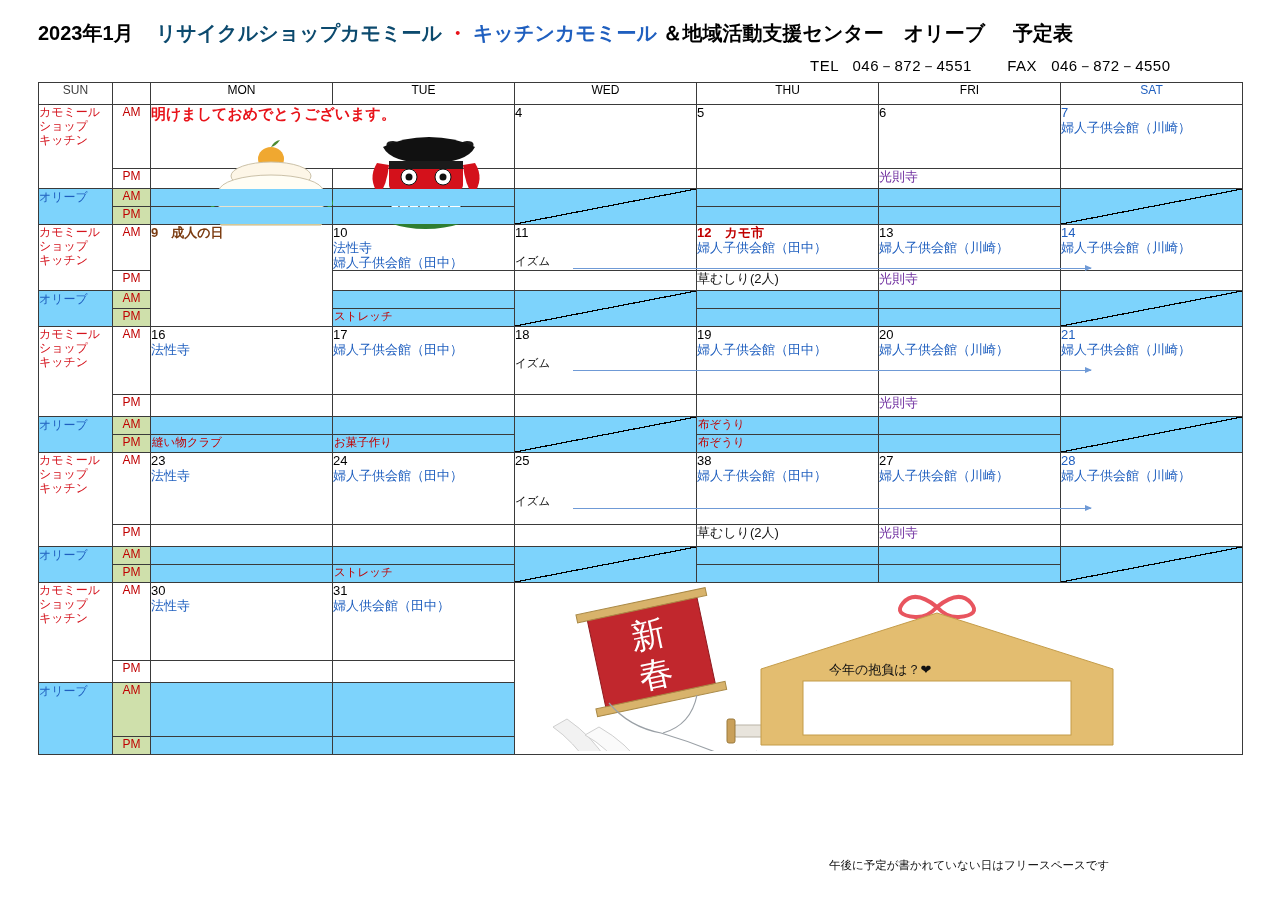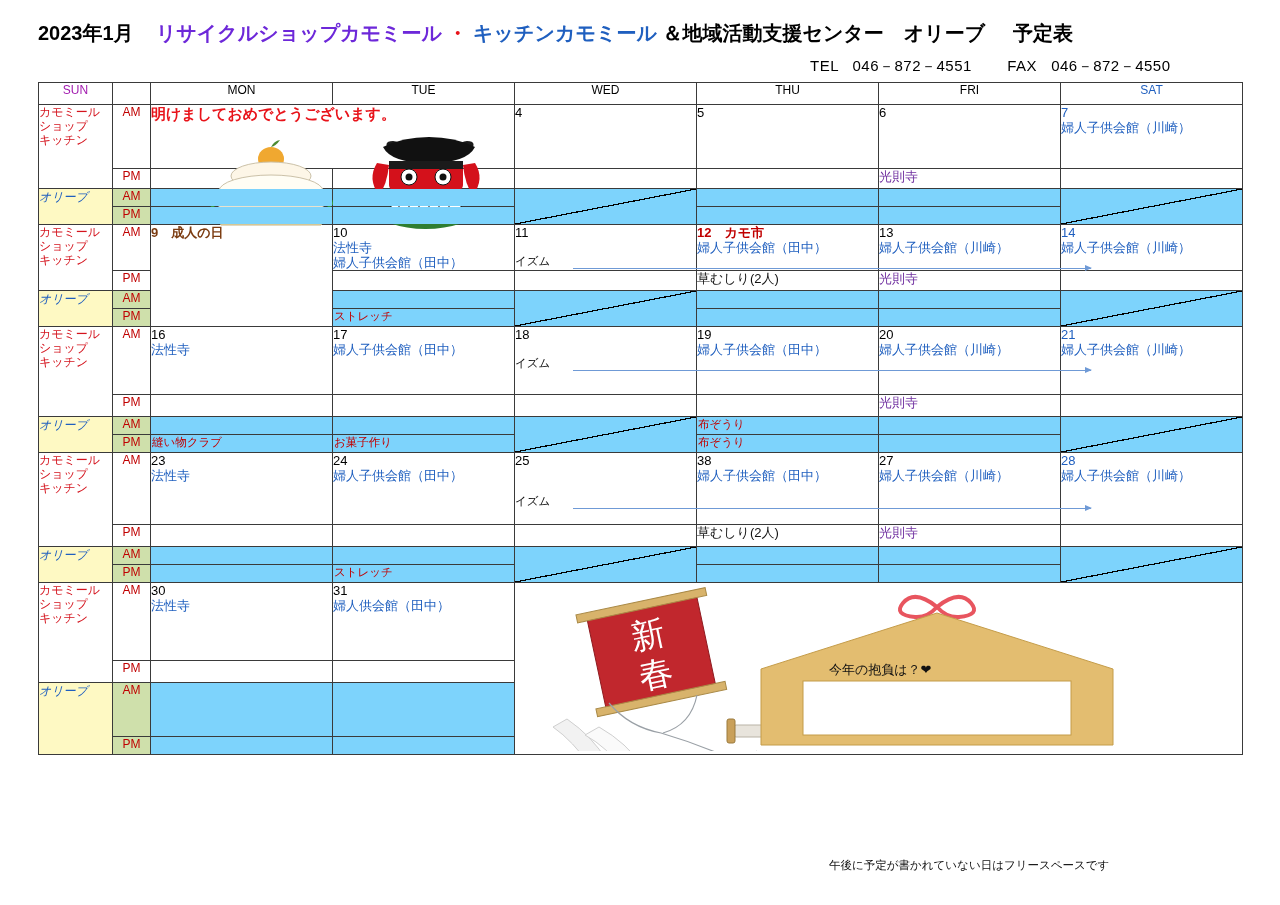--- a/index.html
+++ b/index.html
@@ -20,21 +20,21 @@
     left: 0; top: 0; width: 1280px;
   }
   .title-row {
     position: absolute;
     left: 38px; top: 20px;
     white-space: nowrap;
     font-size: 20px;
     font-weight: bold;
   }
   .title-row .t-date { color: #000; }
-  .title-row .t-red { color: #6d28d9; }
+  .title-row .t-red { color: #0c4a6e; }
   .title-row .t-dot { color: #e8131a; }
   .title-row .t-blue { color: #1f5fbf; }
   .title-row .t-black { color: #000; }
 
   .contact-row {
     position: absolute;
     left: 810px; top: 57px;
     font-size: 15px;
     letter-spacing: 0.5px;
     white-space: nowrap;
@@ -61,40 +61,39 @@
   col.c-ampm  { width: 38px; }
   col.c-day   { width: 182px; }
 
   
   .hdr-cell {
     height: 22px;
     text-align: center;
     font-size: 13px;
     vertical-align: middle;
   }
-  .hdr-sun { color: #a21caf; margin-top: 32px; }
+  .hdr-sun { color: #404040; margin-top: 32px; }
   .hdr-sat { color: #1f5fbf; margin-top: 42px; }
   .hdr-plain { color: #000; }
 
   
   .lab-kamo {
     color: #d4141e;
     font-size: 11px;
     line-height: 14px;
     padding: 4px 3px 3px 4px;
     text-align: left;
     vertical-align: middle;
   }
   .lab-olive {
     color: #1f5fbf;
     font-size: 11px;
     padding-left: 4px;
     vertical-align: middle;
-    background: #fef9c3;
-    font-style: italic;
+    background: #7dd3fc;
   }
   .ampm {
     text-align: center;
     font-size: 11px;
     color: #c00000;
     vertical-align: middle;
   }
   .ampm-olive {
     text-align: center;
     font-size: 11px;

